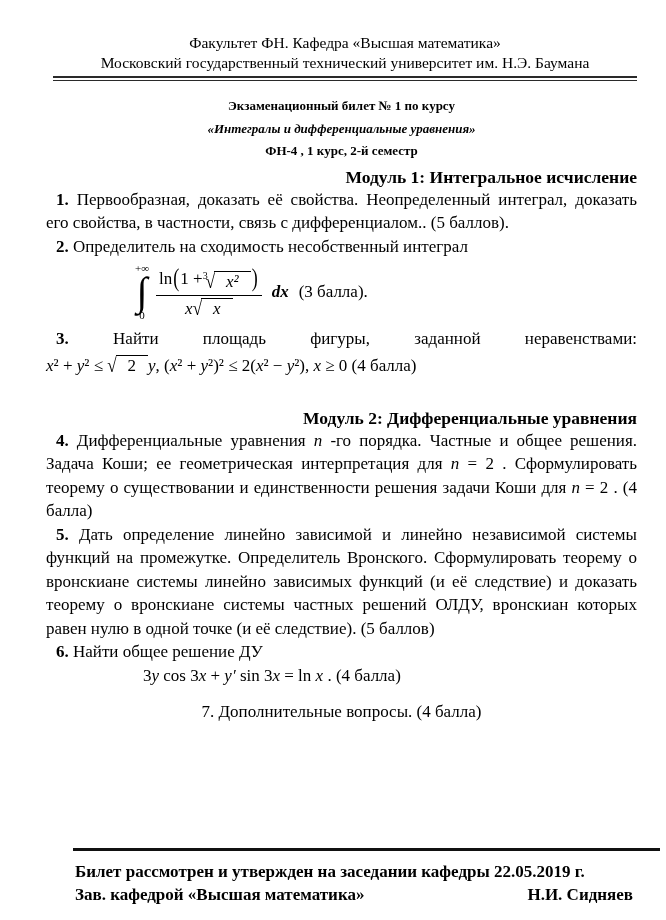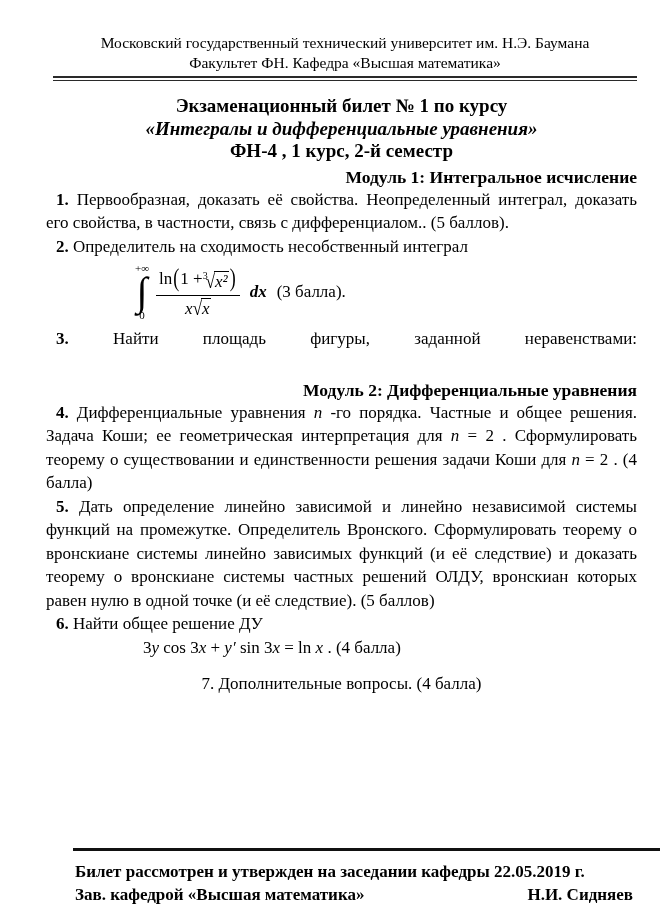--- a/index.html
+++ b/index.html
@@ -27,21 +27,21 @@
     margin: 3px 29px 0 53px;
     height: 2px;
     border-top: 2px solid #2a2a2a;
     border-bottom: 1.5px solid #2a2a2a;
   }
   
   .title-block {
     margin: 14px 29px 0 46px;
     text-align: center;
     font-weight: bold;
-    font-size: 19px;
+    font-size: 13px;
     line-height: 22.5px;
   }
   .title-block .course { font-style: italic; }
   
   .module-heading {
     margin: 4px 29px 0 46px;
     text-align: right;
     font-weight: bold;
     font-size: 17.5px;
     line-height: 21px;
@@ -106,21 +106,21 @@
   .bigp {
     display: inline-block;
     transform: scaleY(1.45);
     font-size: 18px;
     margin: 0 1px;
     font-weight: 400;
   }
   .root { white-space: nowrap; }
   .root .idx { font-size: 10px; vertical-align: 8px; margin-right: -2px; font-style: normal; }
   .sgn { display: inline-block; transform: scaleY(1.15); margin-right: -1px; }
-  .rad { border-top: 1.4px solid #000; padding: 0 1px; }
+  .rad { border-top: 1.4px solid #000; padding: 0 12px; }
   .dx { font-style: italic; margin-left: 8px; font-weight: bold; }
   .pts { margin-left: 10px; }
   
   .q6-math {
     margin: 0 29px 0 143px;
     white-space: nowrap;
     line-height: 23.5px;
   }
   
   .q7 {
@@ -144,22 +144,22 @@
     margin: 0 27px 0 2px;
     line-height: 23.5px;
   }
 </style>
 </head>
 <body>
 
 <div class="page">
 
   <div class="uni-header">
+    <div>Факультет ФН. Кафедра «Высшая математика»</div>
     <div>Московский  государственный технический университет им. Н.Э. Баумана</div>
-    <div>Факультет ФН. Кафедра «Высшая математика»</div>
   </div>
 
   <div class="double-rule"></div>
 
   <div class="title-block">
     <div>Экзаменационный билет № 1 по курсу</div>
     <div class="course">«Интегралы и дифференциальные уравнения»</div>
     <div>ФН-4 , 1 курс, 2-й семестр</div>
   </div>
 
@@ -186,20 +186,21 @@
       <span class="den">
         <i class="mvar">x</i><span class="sgn">√</span><span class="rad mvar">x</span>
       </span>
     </span>
     <span class="dx">dx</span>
     <span class="pts">(3 балла).</span>
   </div>
 
   <div class="q3-line"><b class="qnum">3.</b><span> Найти площадь фигуры, заданной неравенствами:</span></div>
 
+  <div class="q3-math"><i class="mvar">x</i><span>² + </span><i class="mvar">y</i><span>² ≤ </span><span class="sgn">√</span><span class="rad">2</span><i class="mvar">y</i><span>, (</span><i class="mvar">x</i><span>² + </span><i class="mvar">y</i><span>²)² ≤ 2(</span><i class="mvar">x</i><span>² − </span><i class="mvar">y</i><span>²), </span><i class="mvar">x</i><span> ≥ 0  (4 балла)</span></div>
 
   <div class="module-heading m2">Модуль 2: Дифференциальные уравнения</div>
 
   <p class="para"><b class="qnum">4.</b><span> Дифференциальные уравнения </span><i class="mvar">n</i><span> -го порядка. Частные и общее решения. Задача Коши; ее геометрическая интерпретация для </span><i class="mvar">n</i><span> = 2 . Сформулировать теорему о существовании и единственности решения задачи Коши для </span><i class="mvar">n</i><span> = 2 . (4 балла)</span></p>
 
   <p class="para"><b class="qnum">5.</b><span> Дать определение линейно зависимой и линейно независимой системы функций на промежутке. Определитель Вронского. Сформулировать теорему о вронскиане системы линейно зависимых функций (и её следствие) и доказать теорему о вронскиане системы частных решений ОЛДУ, вронскиан которых равен нулю в одной точке (и её следствие). (5 баллов)</span></p>
 
   <p class="para"><b class="qnum">6.</b><span> Найти общее решение ДУ</span></p>
 
   <div class="q6-math"><span>3</span><i class="mvar">y</i><span> cos 3</span><i class="mvar">x</i><span> + </span><i class="mvar">y′</i><span> sin 3</span><i class="mvar">x</i><span> = ln </span><i class="mvar">x</i><span> . (4 балла)</span></div>

